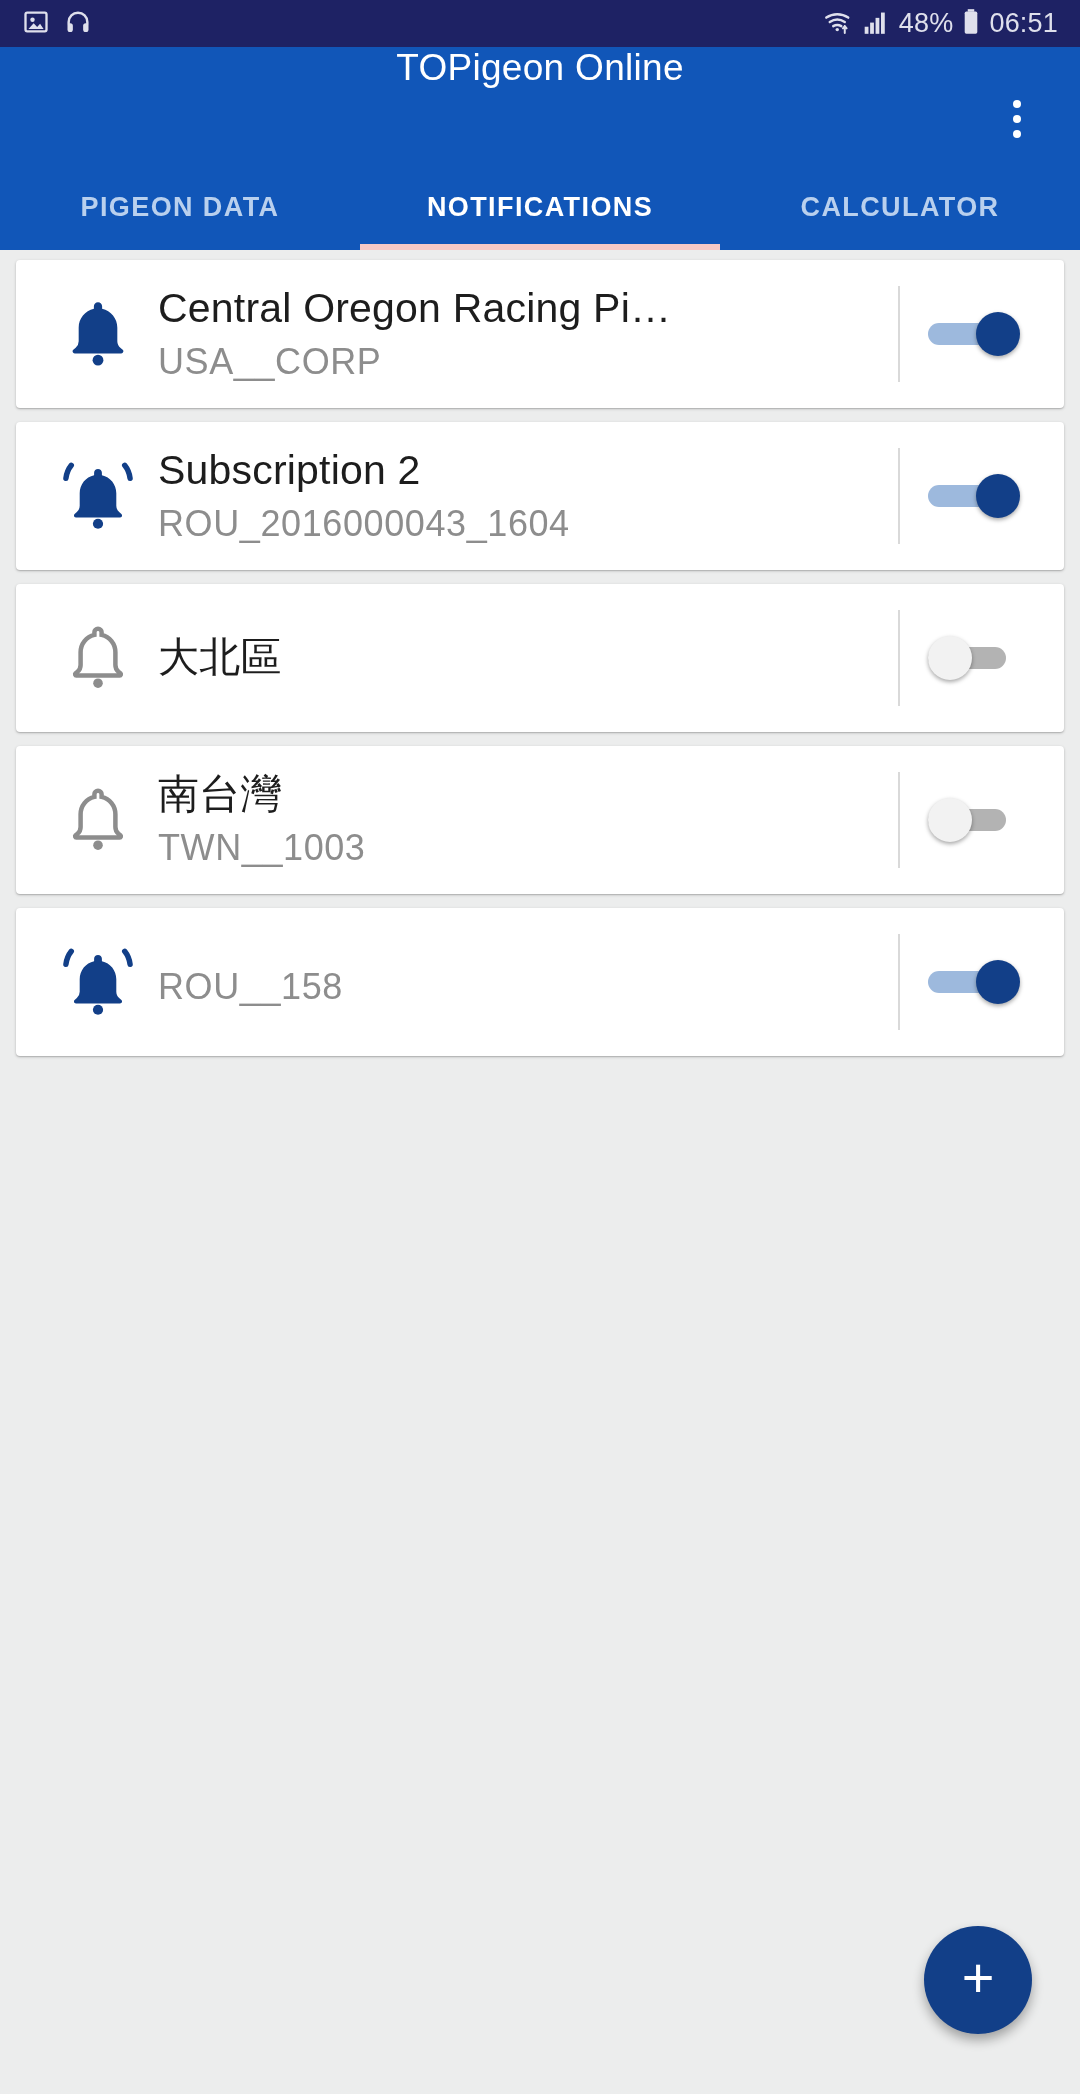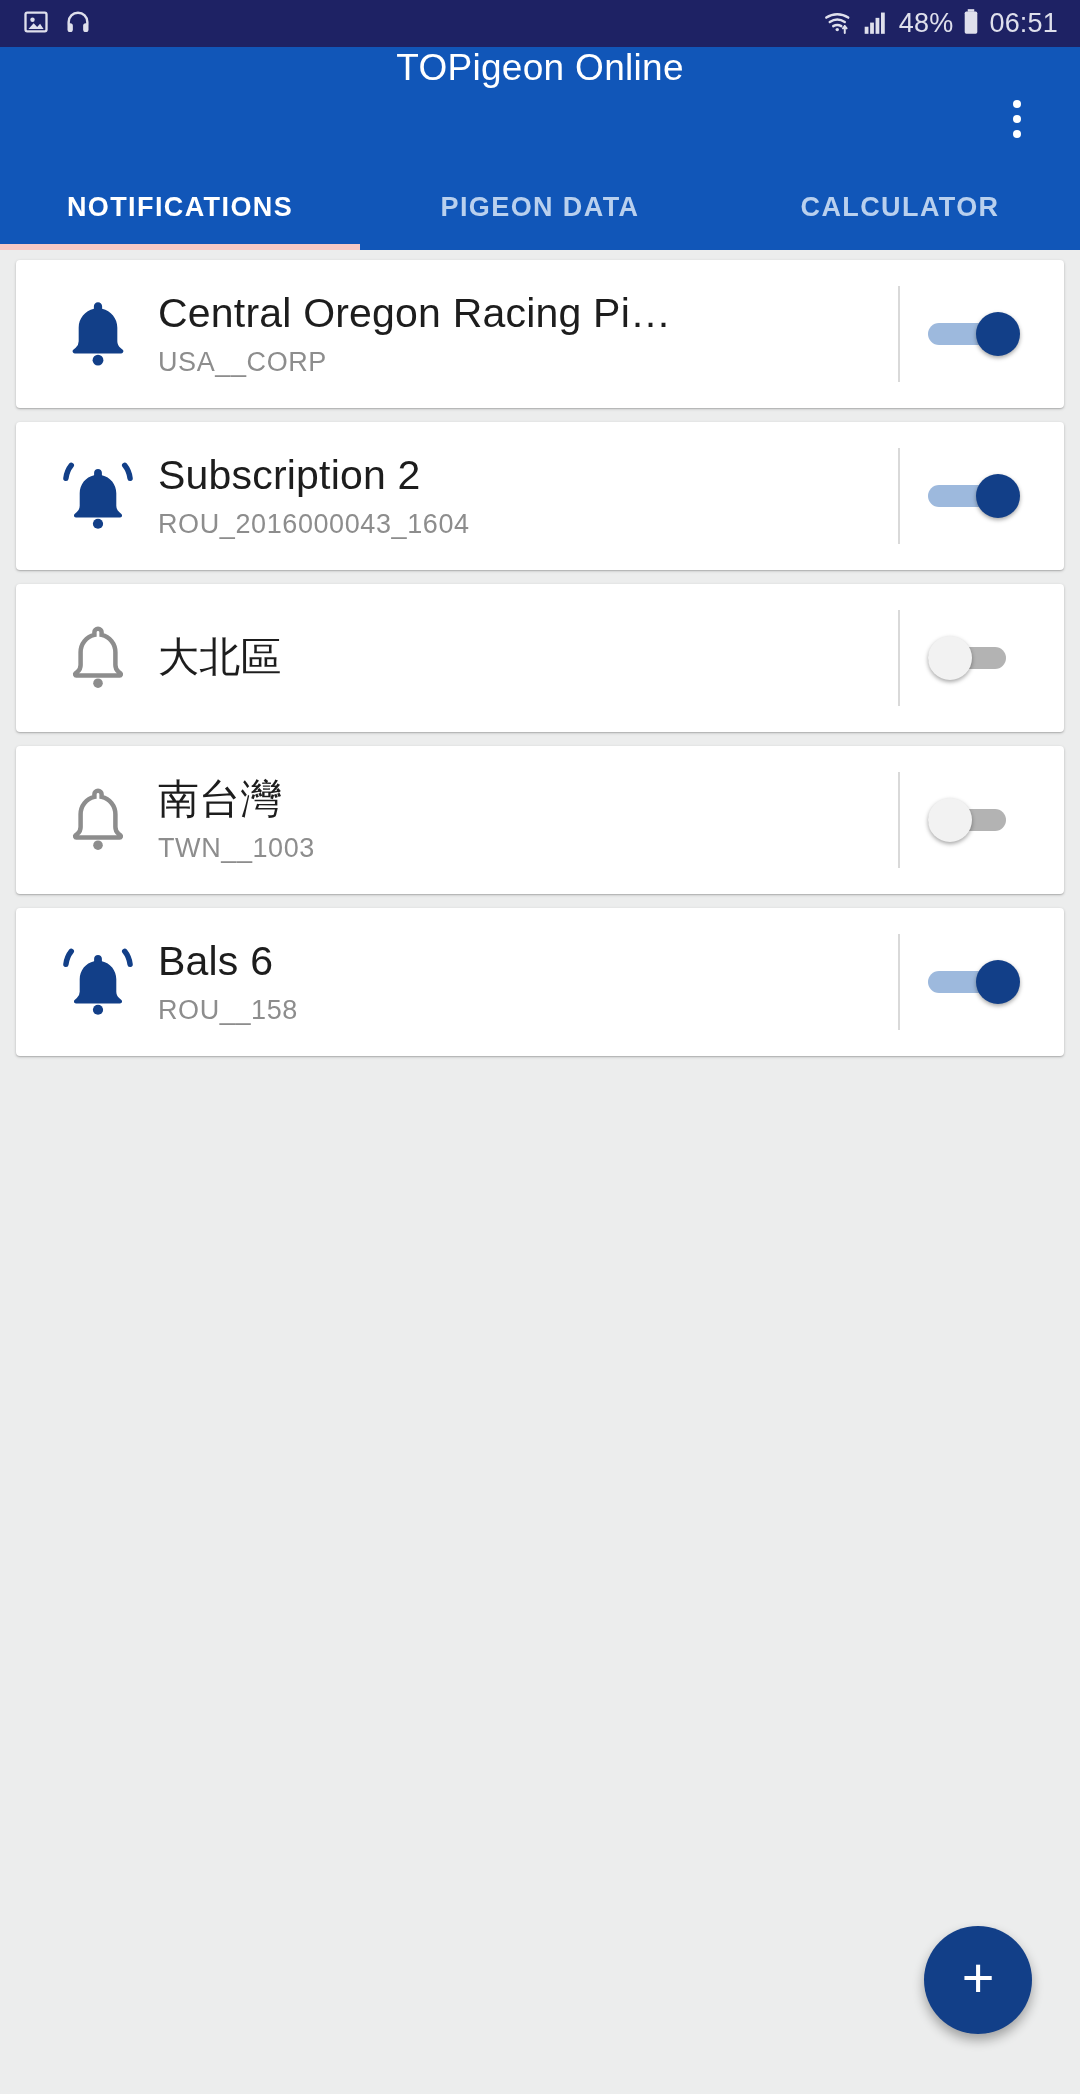--- a/index.html
+++ b/index.html
@@ -76,21 +76,21 @@
     width:96px; min-width:96px;
     display:flex; align-items:center; justify-content:center;
   }
   .texts{ flex:1; min-width:0; padding-left:12px; padding-right:14px; }
   .c-title{
     font-size:41px; color:#1d1d1d; font-weight:400;
     white-space:nowrap; overflow:hidden; text-overflow:ellipsis;
     line-height:1.15; letter-spacing:.2px;
   }
   .c-sub{
-    font-size:27px; color:#8d8d8d; margin-top:9px;
+    font-size:36px; color:#8d8d8d; margin-top:9px;
     white-space:nowrap; overflow:hidden; text-overflow:ellipsis;
     letter-spacing:.6px;
   }
   .divider{
     width:2px; height:96px; background:#d9d9d9; margin-right:0;
   }
   .sw-wrap{
     width:148px; min-width:148px;
     display:flex; align-items:center; justify-content:center;
   }
@@ -176,25 +176,25 @@
 <div class="appbar">
   <div class="app-title">TOPigeon Online</div>
   <div class="overflow">
     <i></i>
     <i></i>
     <i></i>
   </div>
 </div>
 
 <div class="tabs">
+  <div class="tab">
+    <span>PIGEON DATA</span>
+  </div>
   <div class="tab active">
     <span>NOTIFICATIONS</span>
-  </div>
-  <div class="tab">
-    <span>PIGEON DATA</span>
   </div>
   <div class="tab">
     <span>CALCULATOR</span>
   </div>
 </div>
 
 <div class="list">
 
   <div class="card">
     <div class="bell-wrap">
@@ -281,21 +281,20 @@
   <div class="card">
     <div class="bell-wrap">
       <svg width="78" height="76" viewBox="0 0 52 48">
         <path d="M26 6c1.5 0 2.6 1.1 2.6 2.5v1.6c5.6 1.2 9.6 6.1 9.6 12v8.4c0 1.6.7 3.1 1.9 4.2l1.5 1.3c.9.8.3 2.3-.9 2.3H11.3c-1.2 0-1.8-1.5-.9-2.3l1.5-1.3a5.6 5.6 0 001.9-4.2V22.1c0-5.9 4-10.8 9.6-12V8.5C23.4 7.1 24.5 6 26 6z" fill="#123f88"></path>
         <circle cx="26" cy="42.5" r="3.4" fill="#123f88"></circle>
         <path d="M8.2 3.5C6.2 6 5 9 4.6 12.2" stroke="#123f88" stroke-width="3.6" fill="none" stroke-linecap="round"></path>
         <path d="M43.8 3.5C45.8 6 47 9 47.4 12.2" stroke="#123f88" stroke-width="3.6" fill="none" stroke-linecap="round"></path>
       </svg>
     </div>
     <div class="texts">
-      <div class="c-title">Bals 6</div>
       <div class="c-sub">ROU__158</div>
     </div>
     <div class="divider"></div>
     <div class="sw-wrap">
       <div class="switch on">
         <span class="track"></span>
         <span class="thumb"></span>
       </div>
     </div>
   </div>

